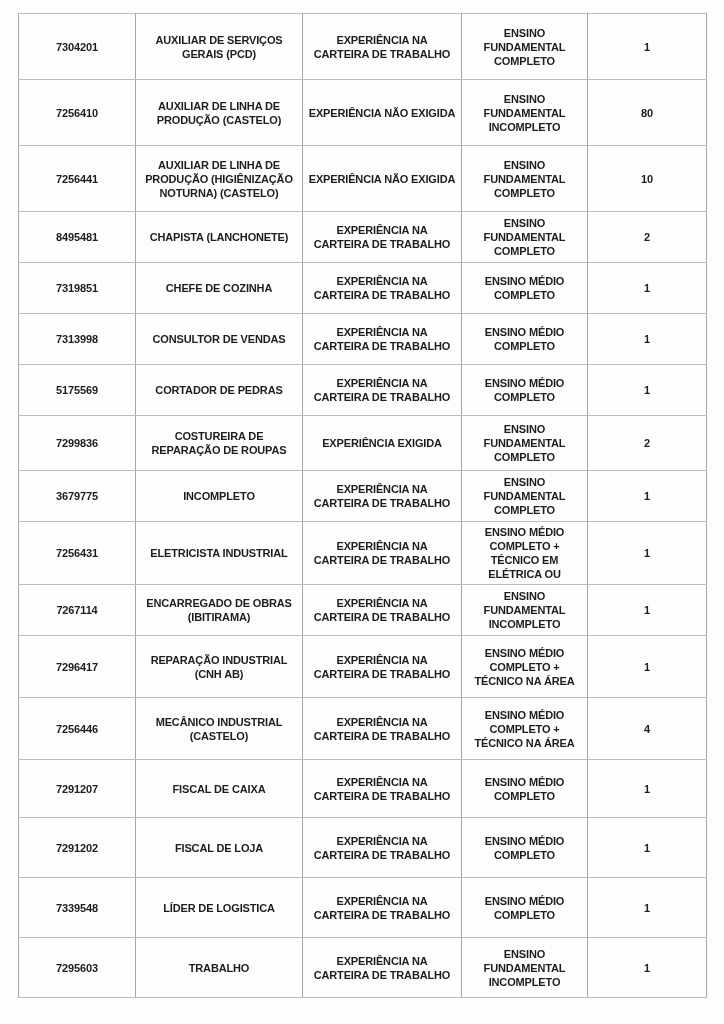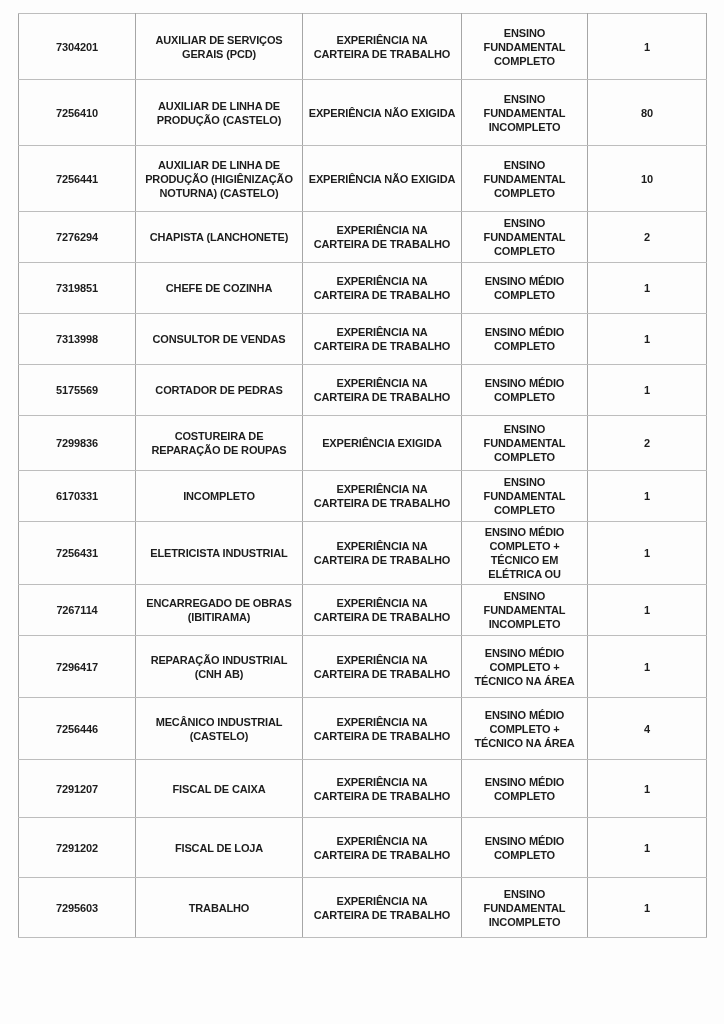--- a/index.html
+++ b/index.html
@@ -87,21 +87,21 @@
     <td>80</td>
   </tr>
         <tr>
     <td>7256441</td>
     <td>AUXILIAR DE LINHA DE PRODUÇÃO (HIGIÊNIZAÇÃO NOTURNA) (CASTELO)</td>
     <td>EXPERIÊNCIA NÃO EXIGIDA</td>
     <td>ENSINO FUNDAMENTAL COMPLETO</td>
     <td>10</td>
   </tr>
         <tr>
-    <td>7276294</td>
+    <td>8495481</td>
     <td>CHAPISTA (LANCHONETE)</td>
     <td>EXPERIÊNCIA NA CARTEIRA DE TRABALHO</td>
     <td>ENSINO FUNDAMENTAL COMPLETO</td>
     <td>2</td>
   </tr>
         <tr>
     <td>7319851</td>
     <td>CHEFE DE COZINHA</td>
     <td>EXPERIÊNCIA NA CARTEIRA DE TRABALHO</td>
     <td>ENSINO MÉDIO COMPLETO</td>
@@ -122,21 +122,21 @@
     <td>1</td>
   </tr>
         <tr>
     <td>7299836</td>
     <td>COSTUREIRA DE REPARAÇÃO DE ROUPAS</td>
     <td>EXPERIÊNCIA EXIGIDA</td>
     <td>ENSINO FUNDAMENTAL COMPLETO</td>
     <td>2</td>
   </tr>
         <tr>
-    <td>6170331</td>
+    <td>3679775</td>
     <td>INCOMPLETO</td>
     <td>EXPERIÊNCIA NA CARTEIRA DE TRABALHO</td>
     <td>ENSINO FUNDAMENTAL COMPLETO</td>
     <td>1</td>
   </tr>
         <tr>
     <td>7256431</td>
     <td>ELETRICISTA INDUSTRIAL</td>
     <td>EXPERIÊNCIA NA CARTEIRA DE TRABALHO</td>
     <td>ENSINO MÉDIO COMPLETO + TÉCNICO EM ELÉTRICA OU</td>
@@ -171,20 +171,27 @@
     <td>1</td>
   </tr>
         <tr>
     <td>7291202</td>
     <td>FISCAL DE LOJA</td>
     <td>EXPERIÊNCIA NA CARTEIRA DE TRABALHO</td>
     <td>ENSINO MÉDIO COMPLETO</td>
     <td>1</td>
   </tr>
         <tr>
+    <td>7339548</td>
+    <td>LÍDER DE LOGISTICA</td>
+    <td>EXPERIÊNCIA NA CARTEIRA DE TRABALHO</td>
+    <td>ENSINO MÉDIO COMPLETO</td>
+    <td>1</td>
+  </tr>
+        <tr>
     <td>7295603</td>
     <td>TRABALHO</td>
     <td>EXPERIÊNCIA NA CARTEIRA DE TRABALHO</td>
     <td>ENSINO FUNDAMENTAL INCOMPLETO</td>
     <td>1</td>
   </tr>
       </tbody>
   </table>
 </div>
 

